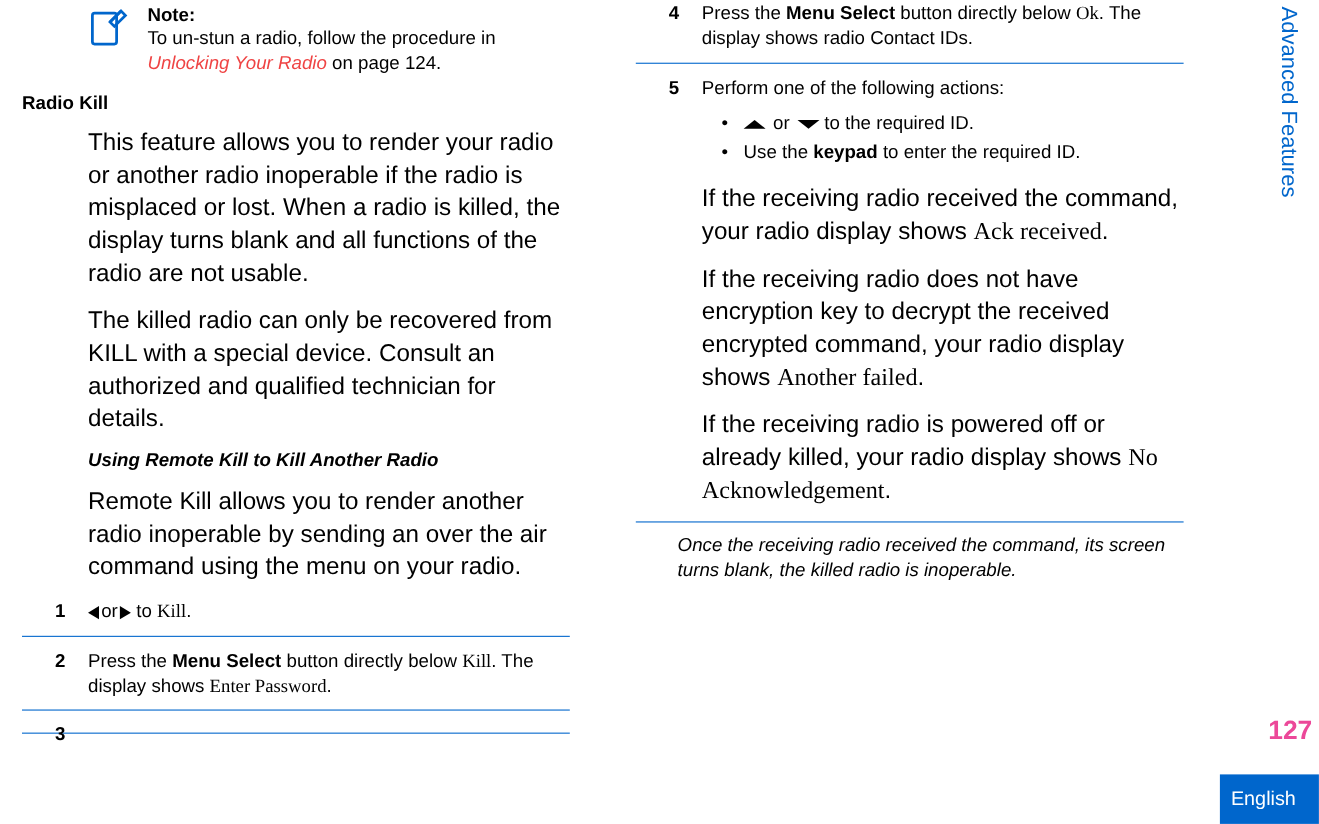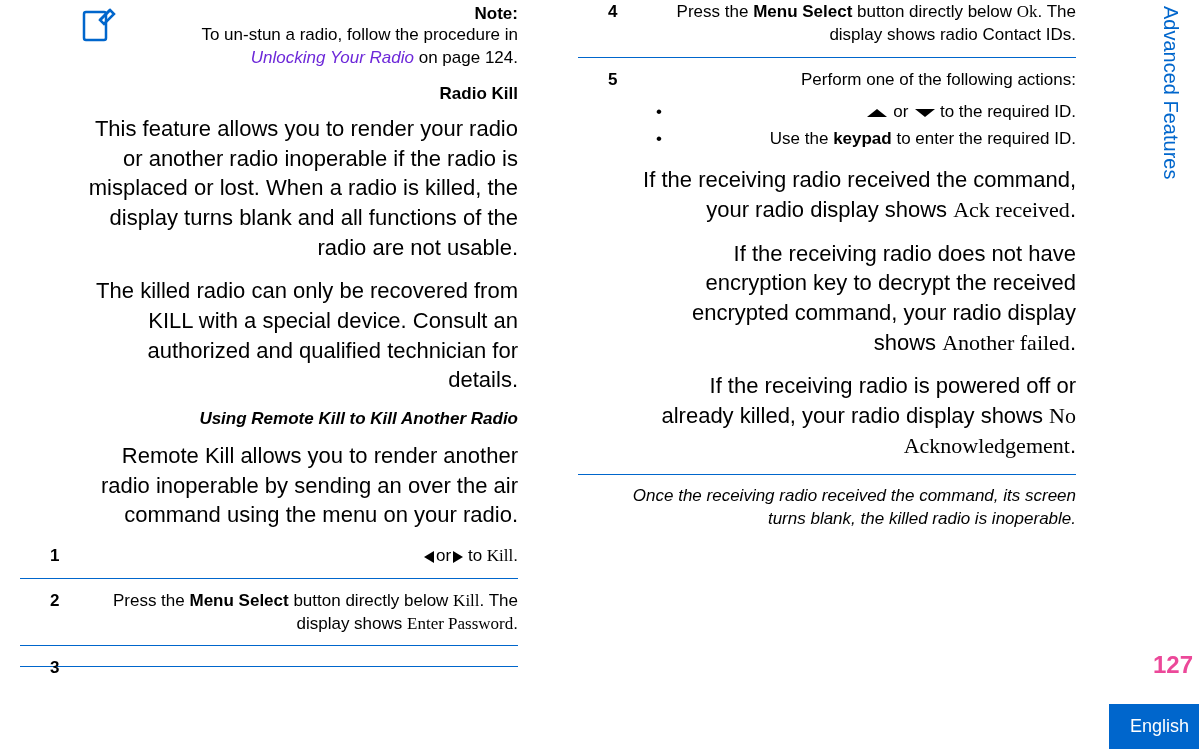--- a/index.html
+++ b/index.html
@@ -12,41 +12,40 @@
       color: #000;
     }
     .content {
       display: flex;
       padding: 0 60px 0 0;
       position: relative;
     }
     .column {
       width: 548px;
       padding: 0 20px;
-      text-align: right;
     }
     .col-left { padding-right: 30px; }
     .col-right { padding-left: 30px; }
     .note-block {
       display: flex;
       margin-bottom: 14px;
       margin-top: 4px;
       padding-left: 60px;
     }
     .note-icon {
       width: 40px;
       height: 40px;
       flex-shrink: 0;
       margin-right: 14px;
       position: relative;
     }
     .note-text { padding-top: 0; }
     .note-title { font-weight: bold; font-size: 17px; }
     .note-body { font-size: 17px; line-height: 1.35; }
-    .link { color: #6d28d9; font-style: italic; }
+    .link { color: #ef4444; font-style: italic; }
     .section-heading {
       font-weight: bold;
       font-size: 17px;
       margin: 12px 0 10px 0;
     }
     .para {
       font-size: 22px;
       line-height: 1.35;
       margin-bottom: 14px;
       padding-left: 60px;
@@ -116,21 +115,21 @@
     }
     .lang-box {
       position: absolute;
       right: 0;
       bottom: 0;
       background: #0066cc;
       color: #fff;
       font-size: 18px;
       padding: 12px 10px;
       width: 90px;
-      text-align: right;
+      text-align: left;
     }
     .arrow-left, .arrow-right, .arrow-up, .arrow-down {
       display: inline-block;
       vertical-align: middle;
       width: 0; height: 0;
     }
     .arrow-left {
       border-top: 6px solid transparent;
       border-bottom: 6px solid transparent;
       border-right: 10px solid #000;

